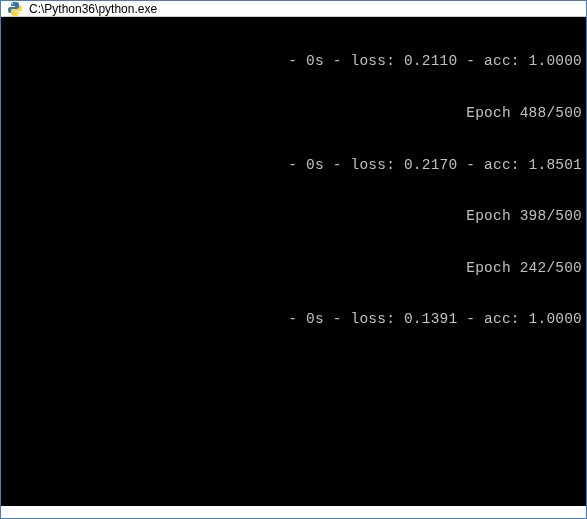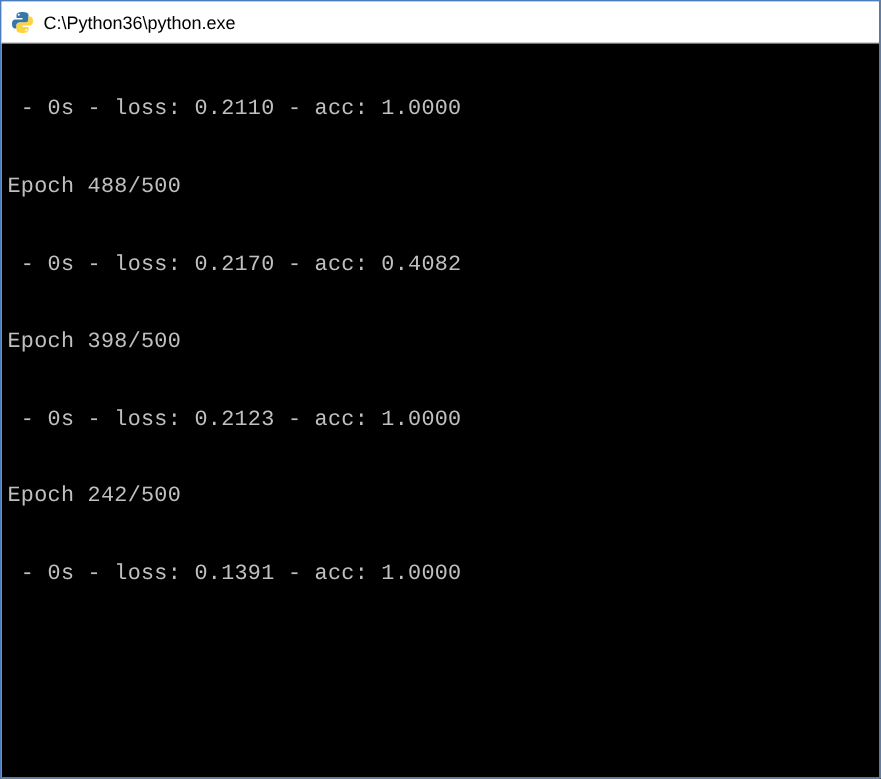--- a/index.html
+++ b/index.html
@@ -5,21 +5,21 @@
     * { margin: 0; padding: 0; box-sizing: border-box; }
     body {
       width: 587px;
       height: 519px;
       background: #fff;
       font-family: "Segoe UI", Tahoma, sans-serif;
       border: 1px solid #4a7cbf;
       overflow: hidden;
     }
     .titlebar {
-      height: 28px;
+      height: 16px;
       background: #fff;
       border-bottom: 1px solid #d0d0d0;
       display: flex;
       align-items: center;
       padding: 0 6px;
       font-size: 12px;
       color: #000;
     }
     .titlebar-icon {
       width: 16px;
@@ -33,20 +33,21 @@
       background: #000;
       color: #c0c0c0;
       font-family: "Consolas", "Courier New", monospace;
       font-size: 14.5px;
       line-height: 17.2px;
       padding: 2px 4px;
       height: calc(100% - 28px);
       overflow: hidden;
       white-space: pre;
       letter-spacing: 0.2px;
+      text-align: right;
     }
     .console-line { white-space: pre; }
   </style>
 </head>
 <body>
 
 <div class="titlebar">
   <span class="titlebar-icon">
     <svg width="16" height="16" viewBox="0 0 16 16">
       <path d="M7.5 1 C4 1 4 3 4 3 L4 5 L8 5 L8 6 L3 6 C3 6 1 6 1 9 C1 12 3 12 3 12 L4 12 L4 10 C4 10 4 8 6 8 L10 8 C10 8 12 8 12 6 L12 3 C12 3 12 1 8.5 1 Z" fill="#3776ab"></path>
@@ -54,23 +55,22 @@
       <circle cx="5.5" cy="2.8" r="0.7" fill="#fff"></circle>
       <circle cx="10.5" cy="13.2" r="0.7" fill="#fff"></circle>
     </svg>
   </span>
   <span>C:\Python36\python.exe</span>
 </div>
 
 <div class="console">
   <div class="console-line"> - 0s - loss: 0.2110 - acc: 1.0000</div>
   <div class="console-line">Epoch 488/500</div>
-  <div class="console-line"> - 0s - loss: 0.2170 - acc: 0.4082</div>
+  <div class="console-line"> - 0s - loss: 0.2170 - acc: 1.8501</div>
   <div class="console-line">Epoch 398/500</div>
-  <div class="console-line"> - 0s - loss: 0.2123 - acc: 1.0000</div>
   <div class="console-line">Epoch 242/500</div>
   <div class="console-line"> - 0s - loss: 0.1391 - acc: 1.0000</div>
   
   
   
   
   
   
   
   

